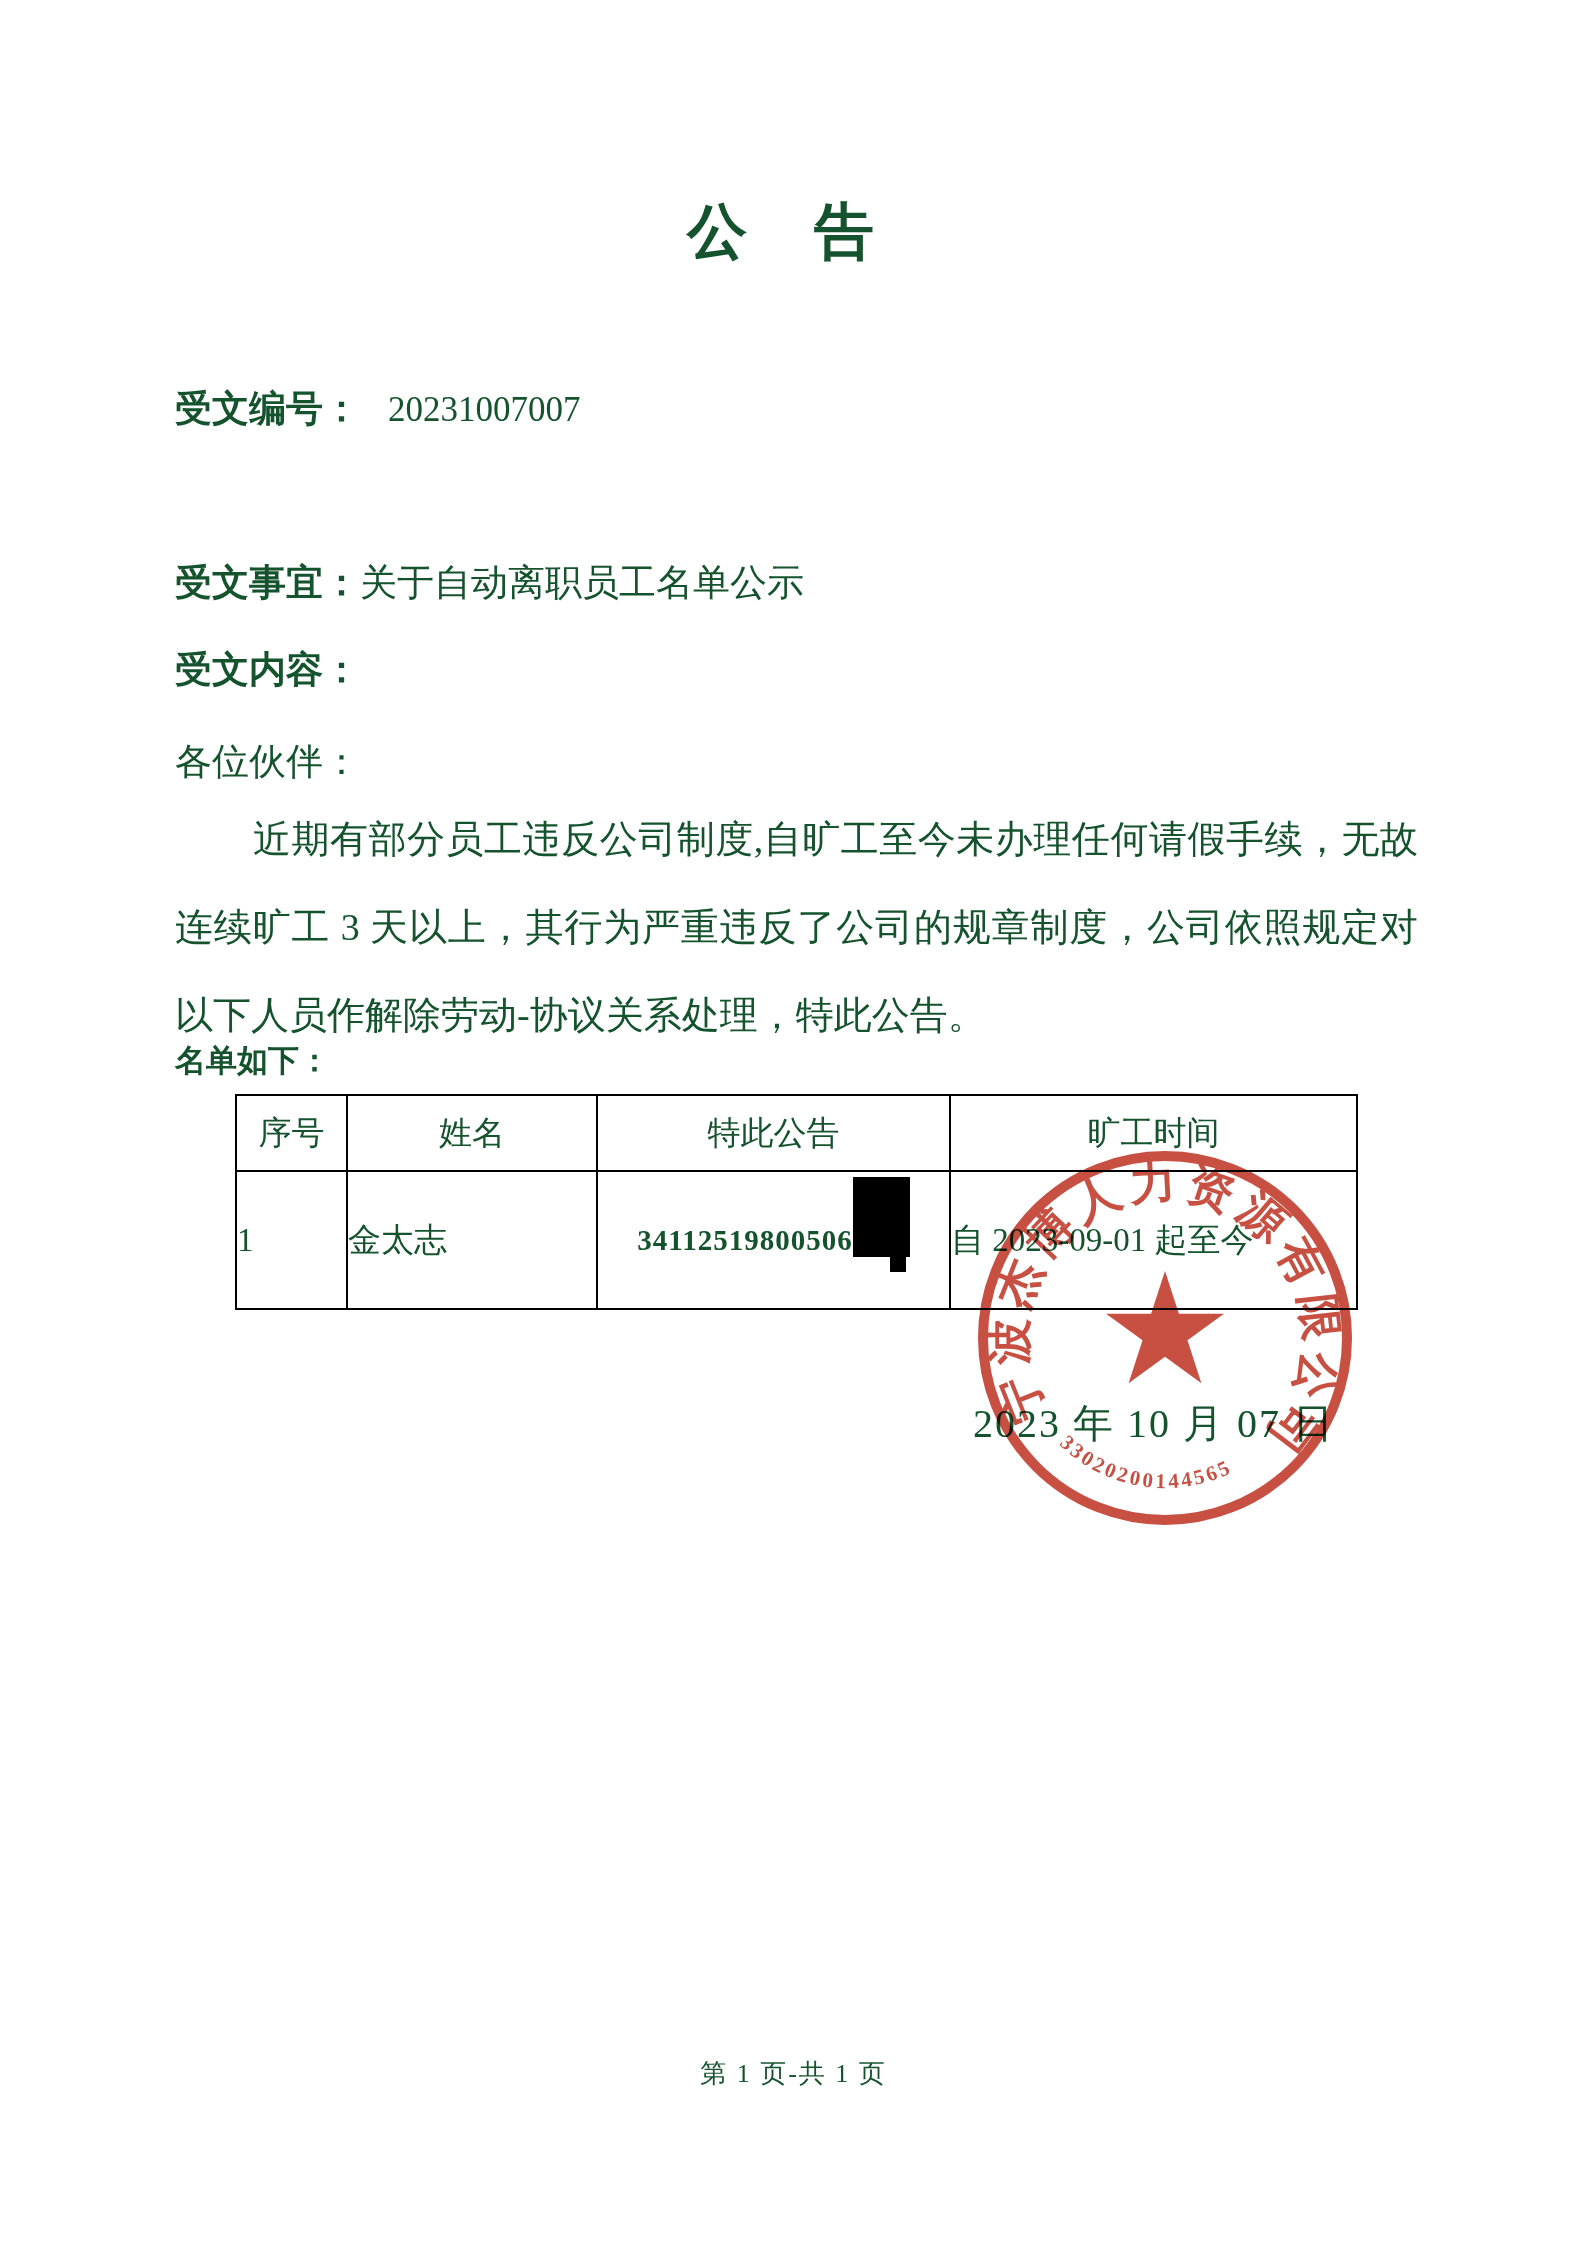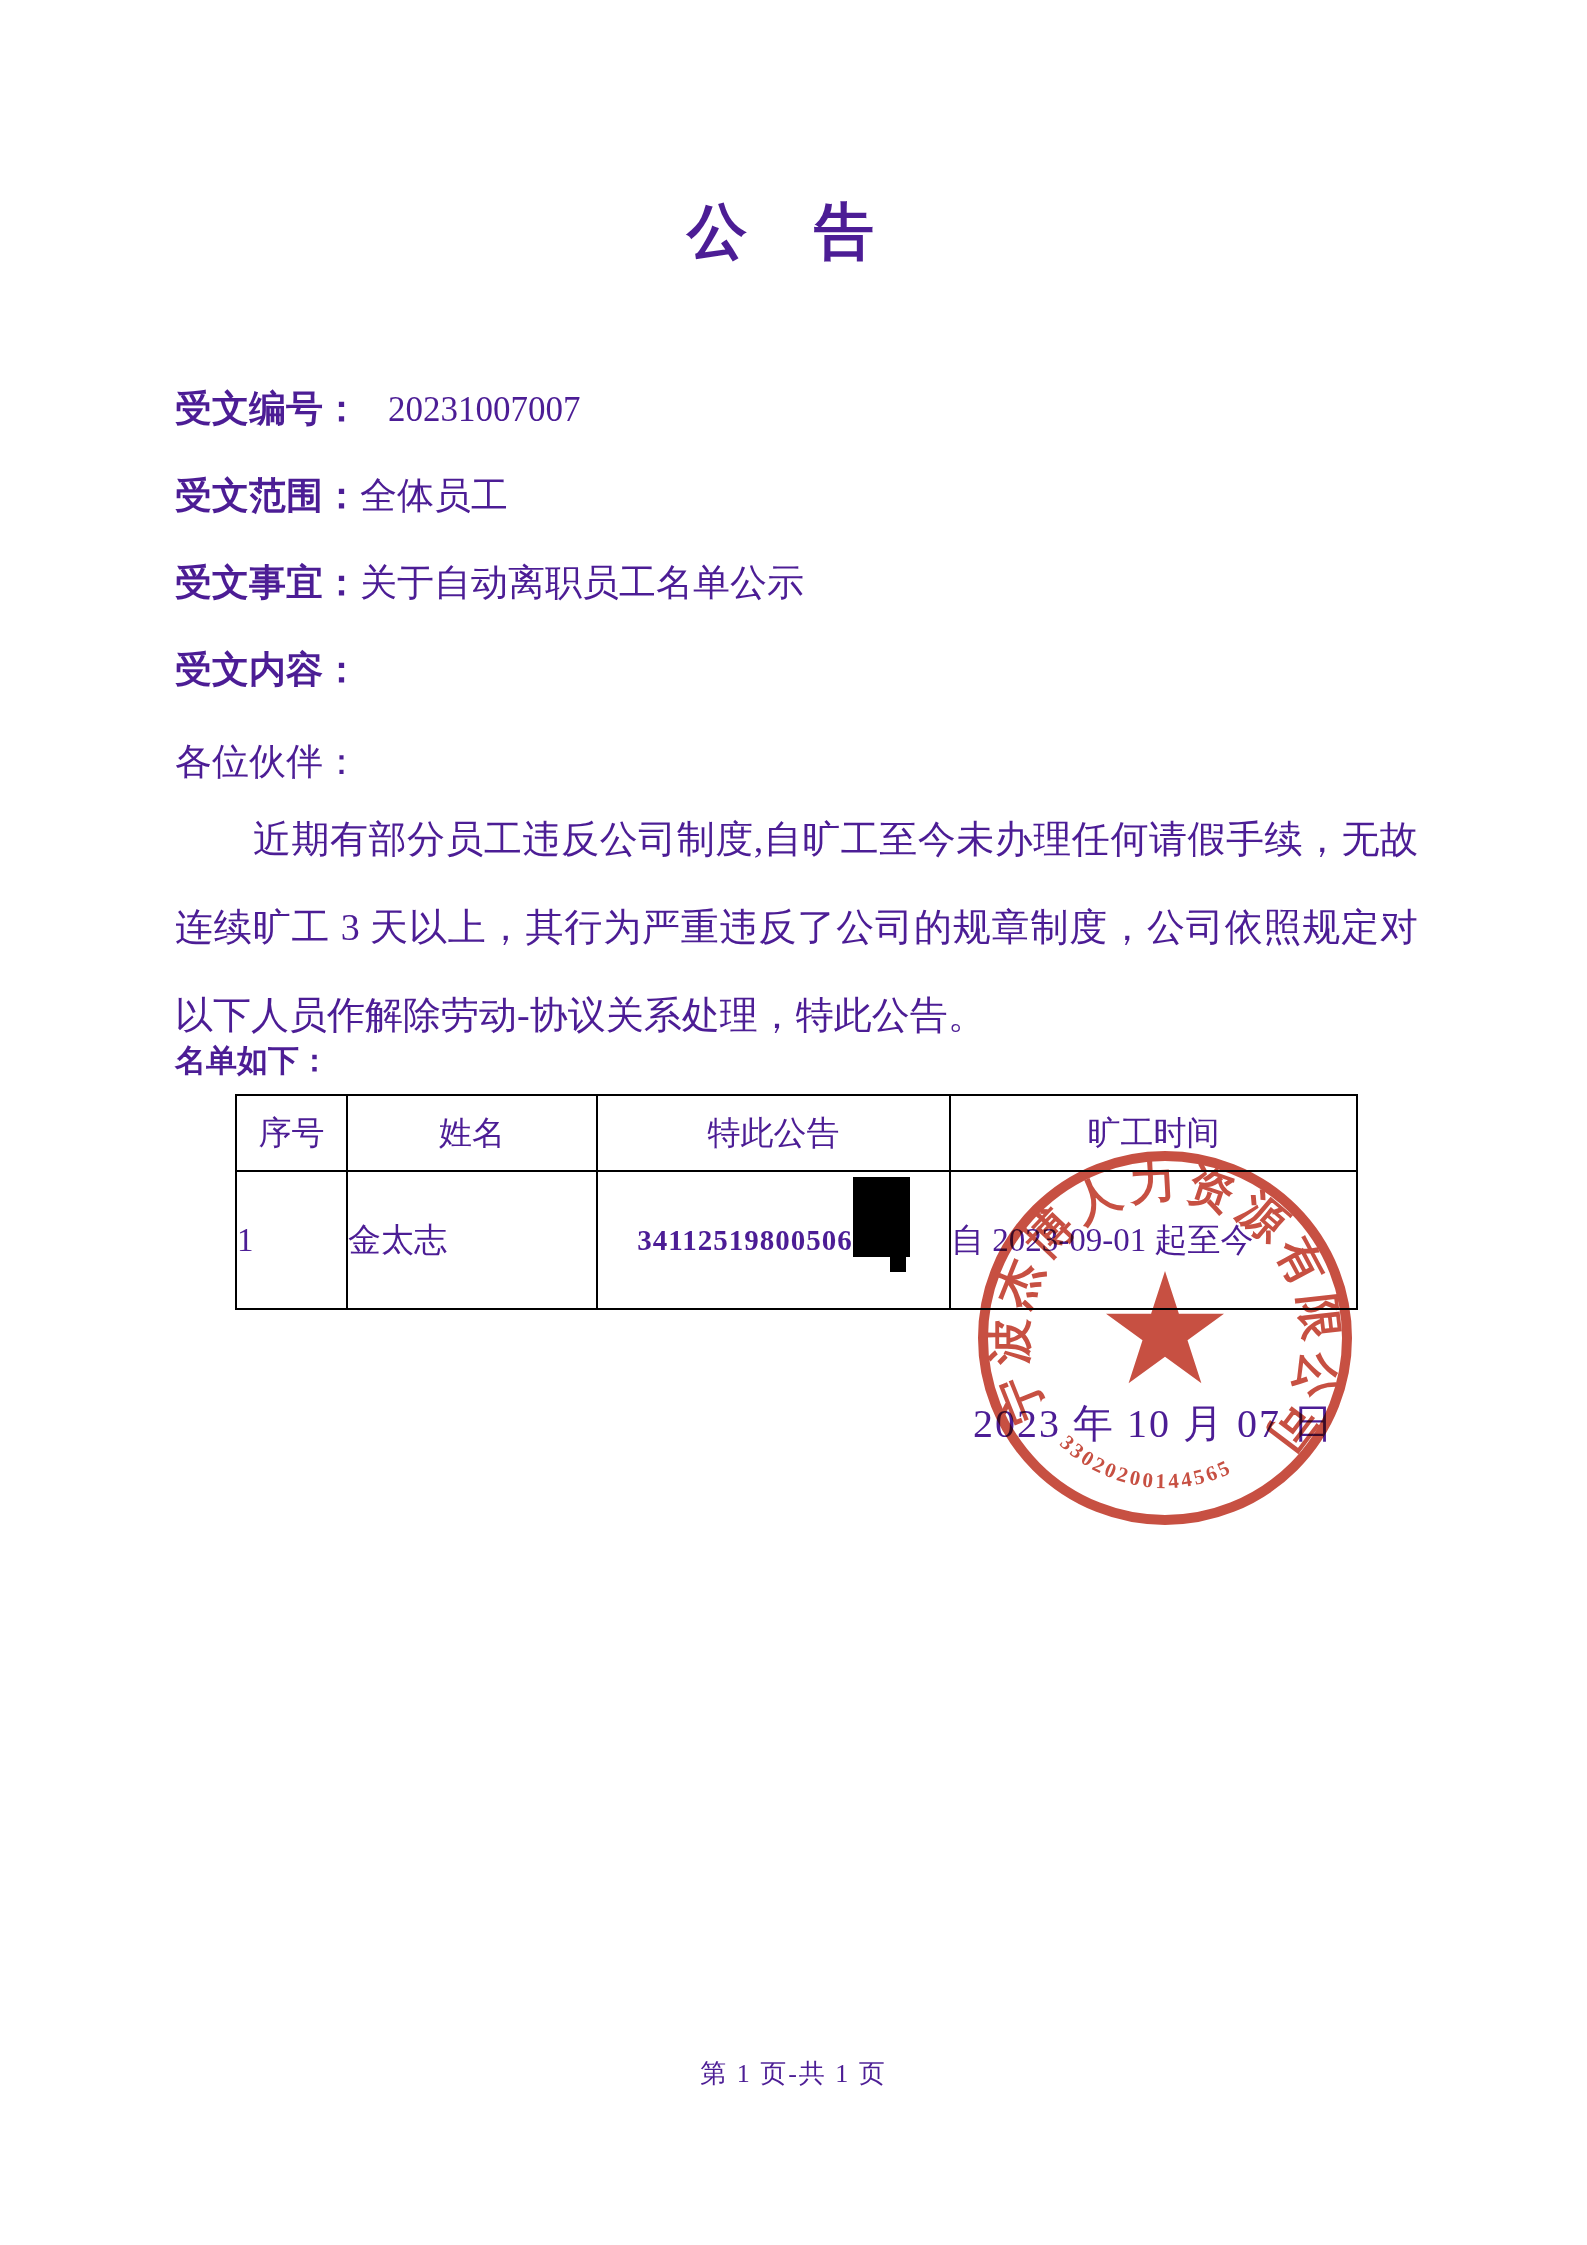--- a/index.html
+++ b/index.html
@@ -3,21 +3,21 @@
 <meta charset="utf-8">
 <style>
   * { margin:0; padding:0; box-sizing:border-box; }
   html,body { background:#e8e8e8; }
   .page {
     position:relative;
     width:1587px; height:2245px;
     margin:0 auto;
     background:#ffffff;
     font-family:"Liberation Serif","DejaVu Serif",serif;
-    color:#4c1d95;
+    color:#14532d;
     overflow:hidden;
   }
   .title {
     position:absolute; top:192px; left:0; right:0;
     text-align:center;
     font-size:60px; font-weight:bold;
     letter-spacing:26px;
   }
   .field-line {
     position:absolute; left:175px;
@@ -99,23 +99,20 @@
 </head>
 <body>
 
 <div class="page">
 
   <div class="title">公 告</div>
 
   <div class="field-line field-0">
     <span class="field-label">受文编号：</span><span class="field-value">20231007007</span>
   </div>
-  <div class="field-line field-1">
-    <span class="field-label">受文范围：</span><span class="field-value">全体员工</span>
-  </div>
   <div class="field-line field-2">
     <span class="field-label">受文事宜：</span><span class="field-value">关于自动离职员工名单公示</span>
   </div>
   <div class="field-line field-3">
     <span class="field-label">受文内容：</span><span class="field-value"></span>
   </div>
 
   <div class="salutation">各位伙伴：</div>
 
   <div class="body-paragraph">近期有部分员工违反公司制度,自旷工至今未办理任何请假手续，无故连续旷工 3 天以上，其行为严重违反了公司的规章制度，公司依照规定对以下人员作解除劳动-协议关系处理，特此公告。</div>

